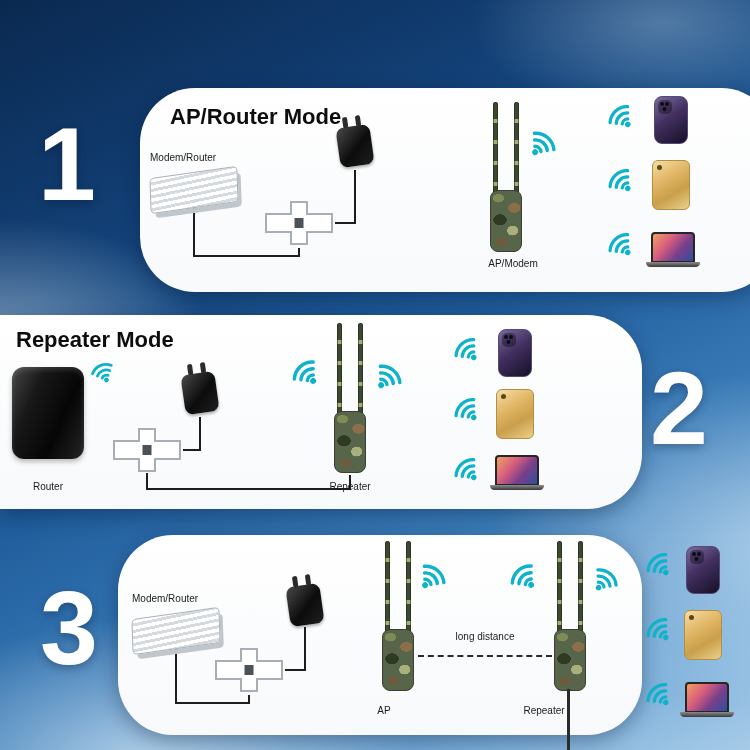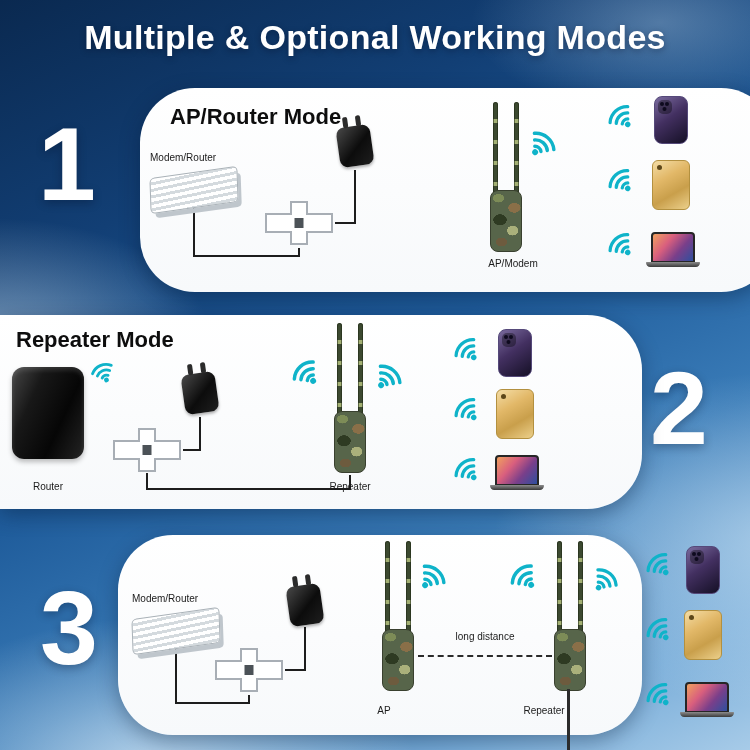--- a/index.html
+++ b/index.html
@@ -144,21 +144,20 @@
     </g>
     <g id="injector-icon">
       <path d="M27 2 H43 V14 H68 V32 H43 V44 H27 V32 H2 V14 H27 Z" fill="#ffffff" stroke="#a8aeb5" stroke-width="2"></path>
       <rect x="30.5" y="18" width="9" height="10" fill="#4c5257"></rect>
     </g>
   </defs>
 </svg>
 
 <div class="canvas">
 
-  <h1 class="title">Multiple &amp; Optional Working Modes</h1>
 
   <div class="big-num" style="left:38px;top:112px">1</div>
   <div class="big-num" style="left:650px;top:356px">2</div>
   <div class="big-num" style="left:40px;top:576px">3</div>
 
   <section class="panel" style="left:140px;top:88px;width:636px;height:204px;border-radius:55px">
     <svg class="lines" width="572" height="204">
       <polyline points="54,120 54,168 159,168 159,160"></polyline>
       <polyline points="215,82 215,135 195,135"></polyline>
     </svg>

